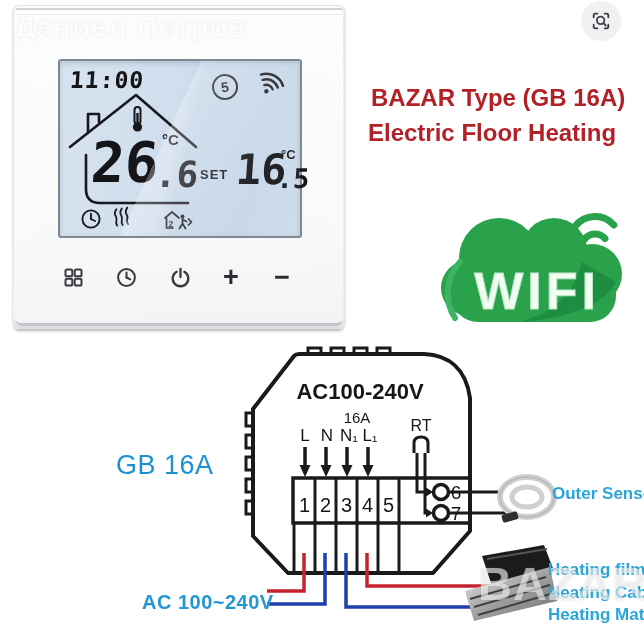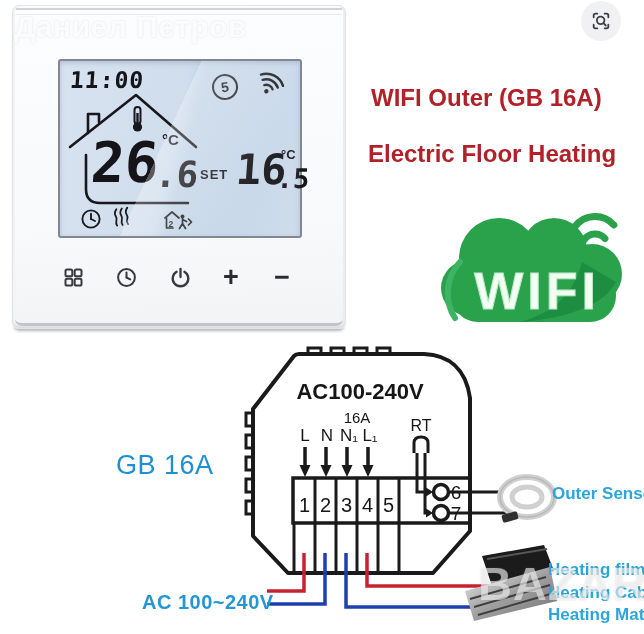--- a/index.html
+++ b/index.html
@@ -44,21 +44,21 @@
   .wm-seller{left:14px;top:10px;font-size:30px;font-weight:bold;color:rgba(255,255,255,.88);
              text-shadow:0 0 2px rgba(165,165,165,.35);letter-spacing:.5px;z-index:9;}
   .wm-bazar{left:478px;top:556px;font-size:47px;font-weight:bold;color:rgba(255,255,255,.55);
             letter-spacing:1px;text-shadow:0 0 2px rgba(130,130,130,.30);z-index:8;}
   .lens{left:581px;top:1px;width:40px;height:40px;border-radius:50%;background:#f1f1f3;
         display:flex;align-items:center;justify-content:center;cursor:pointer;z-index:9;}
 
   
   .headline{color:#b22028;font-weight:bold;font-size:24px;white-space:nowrap;}
   .h1line{left:371px;top:84px;}
-  .h2line{left:368px;top:140px;}
+  .h2line{left:368px;top:119px;}
 
   
   .gb{left:116px;top:450px;font-size:27px;font-weight:normal;color:#1e90d2;letter-spacing:.5px;}
 
   svg{display:block;}
   svg text{font-family:"Liberation Sans",sans-serif;}
 </style>
 </head>
 <body>
 
@@ -164,21 +164,21 @@
     <svg class="abs tbtn" style="left:157px;top:261px;" width="21" height="21" viewBox="0 0 21 21">
       <g stroke="#3a3a3e" stroke-width="2.3" fill="none" stroke-linecap="round">
         <path d="M10.5,1.8 V10"></path>
           <path d="M6.6,4.7 A7.8,7.8 0 1 0 14.4,4.7"></path>
       </g>
     </svg>
     <div class="abs tbtn tbtn-text" style="left:210px;top:258px;">+</div>
     <div class="abs tbtn tbtn-text" style="left:261px;top:258px;">−</div>
   </div>
 
-  <div class="abs headline h1line">WIFI Outer (GB 16A)</div>
+  <div class="abs headline h1line">BAZAR Type (GB 16A)</div>
   <div class="abs headline h2line">Electric Floor Heating</div>
 
   <svg class="abs" style="left:424px;top:196px;" width="220" height="142" viewBox="0 0 220 142">
     <g fill="#2aa24b">
       <circle cx="75" cy="62" r="40"></circle>
         <circle cx="130" cy="55" r="33"></circle>
       <circle cx="168" cy="78" r="30"></circle>
         <circle cx="45" cy="92" r="28"></circle>
       <rect x="28" y="72" width="164" height="54" rx="26"></rect>
     </g>

